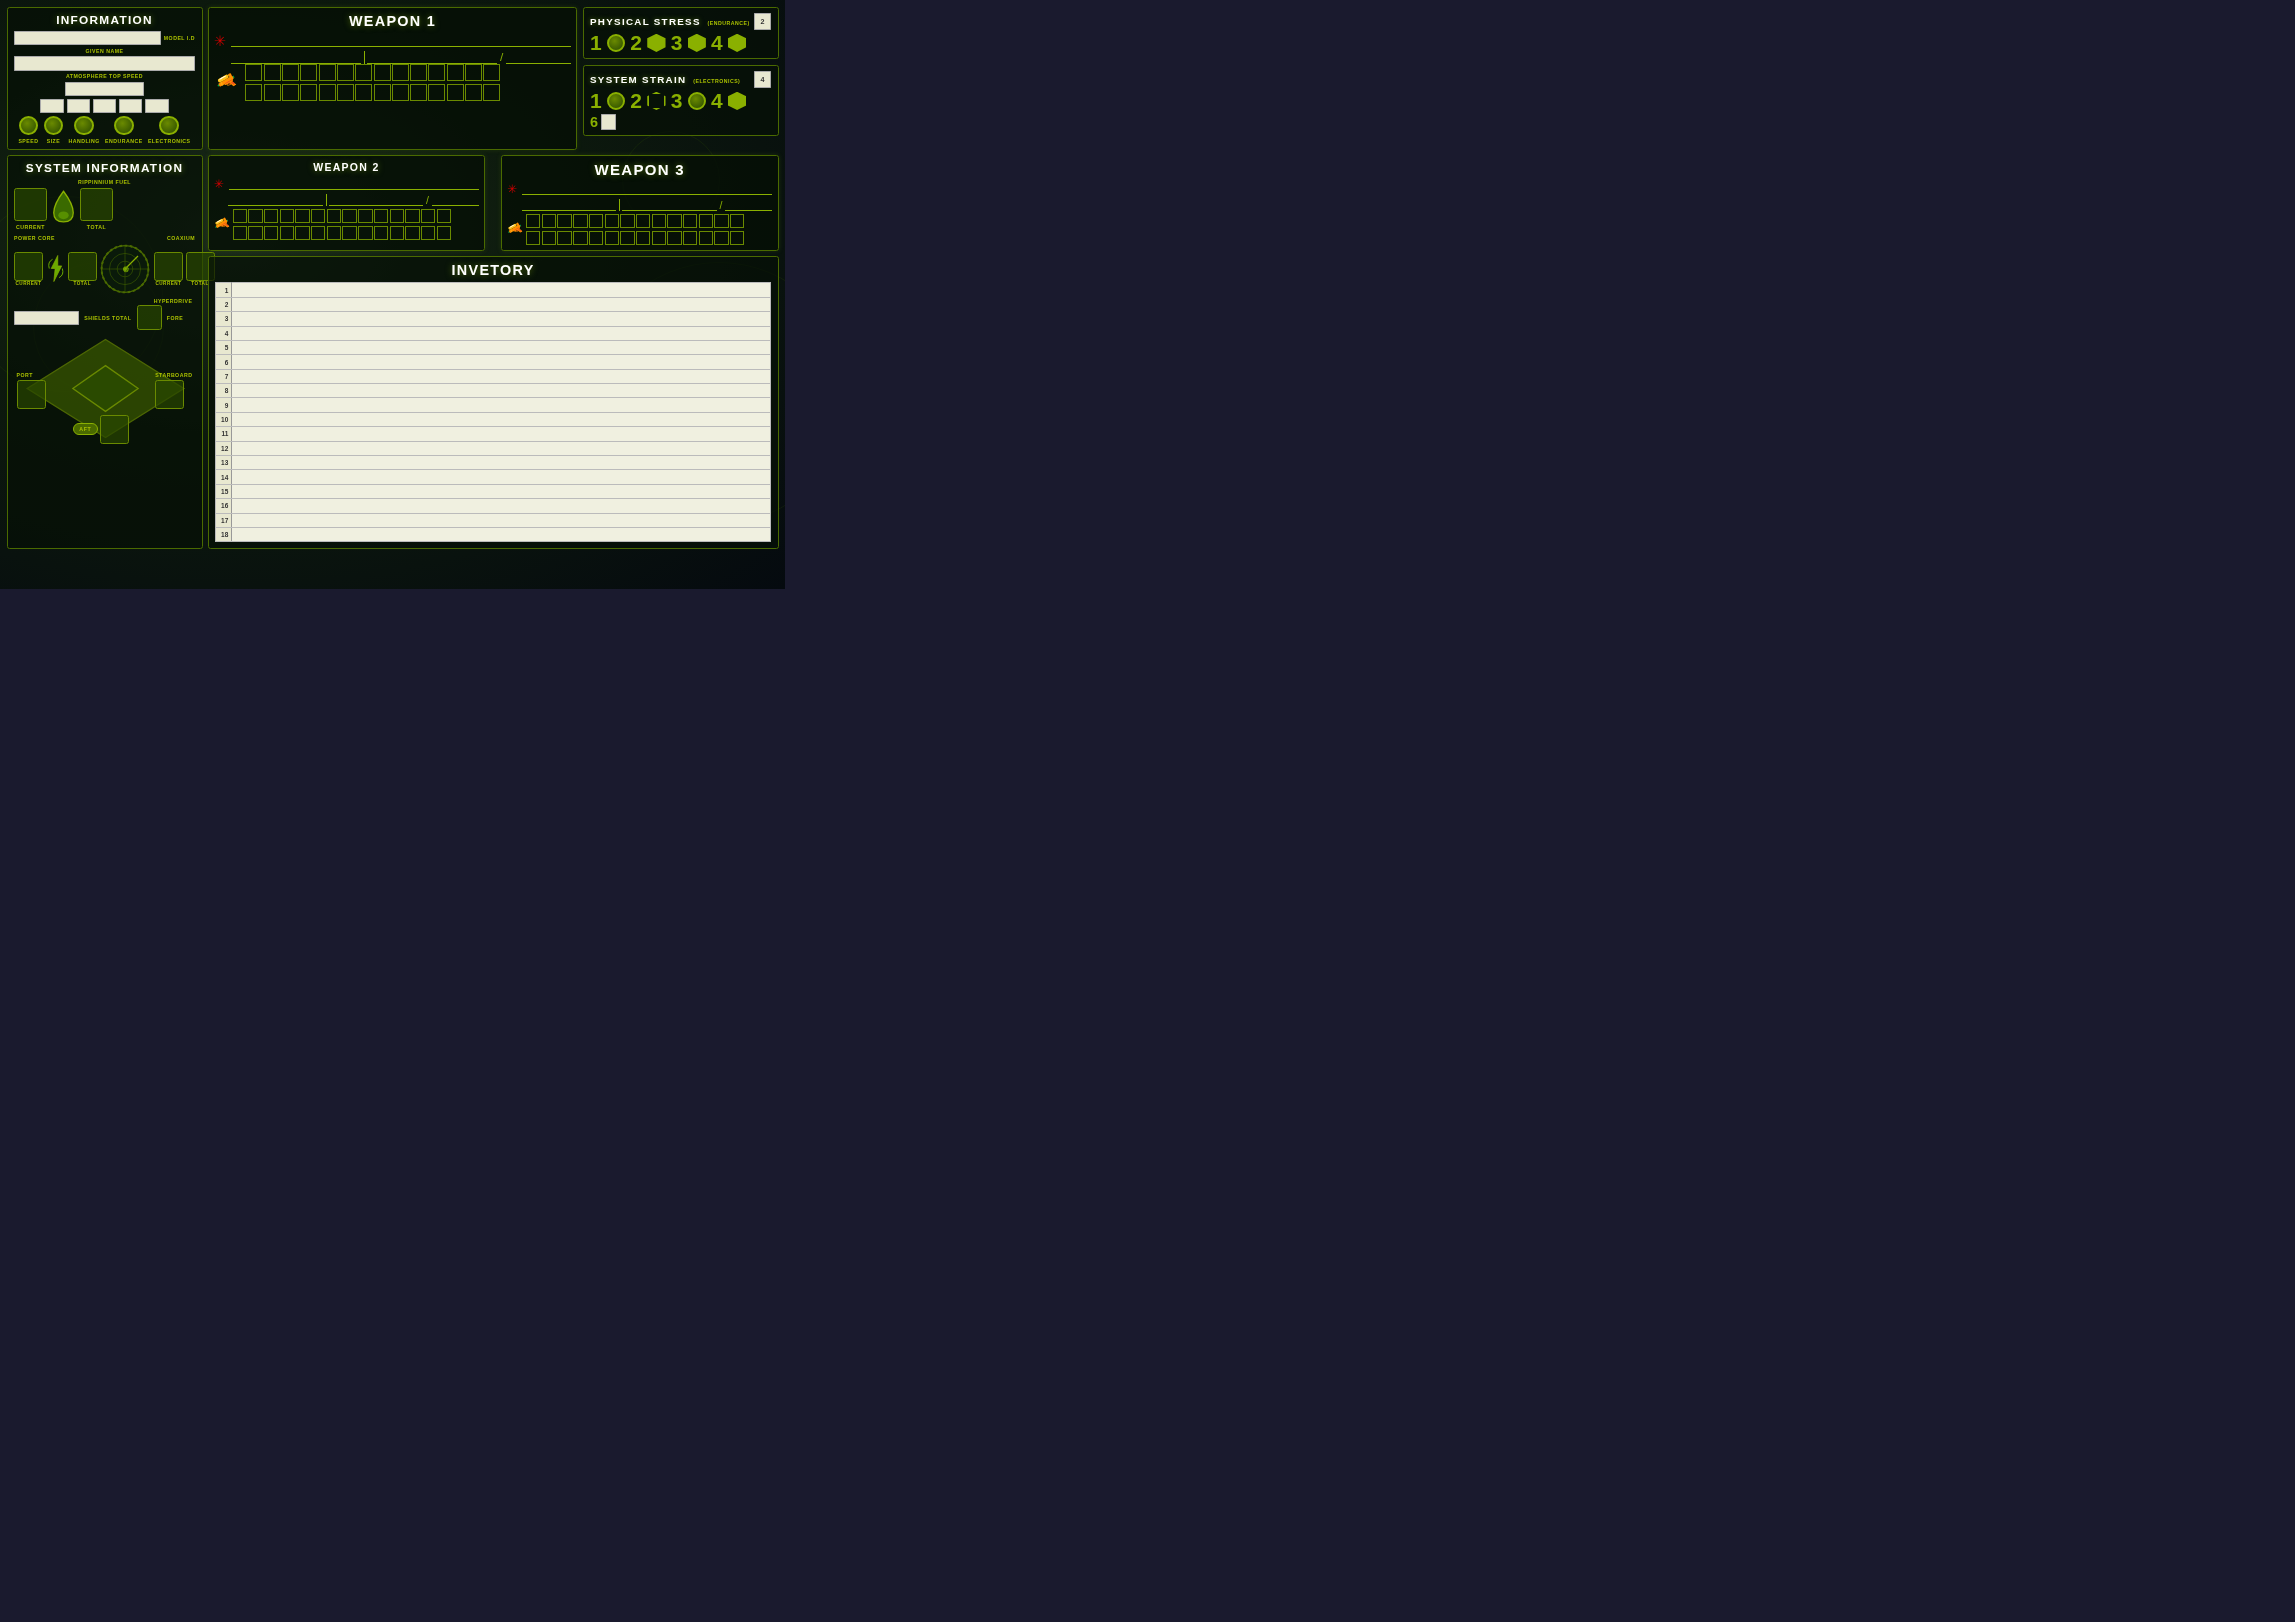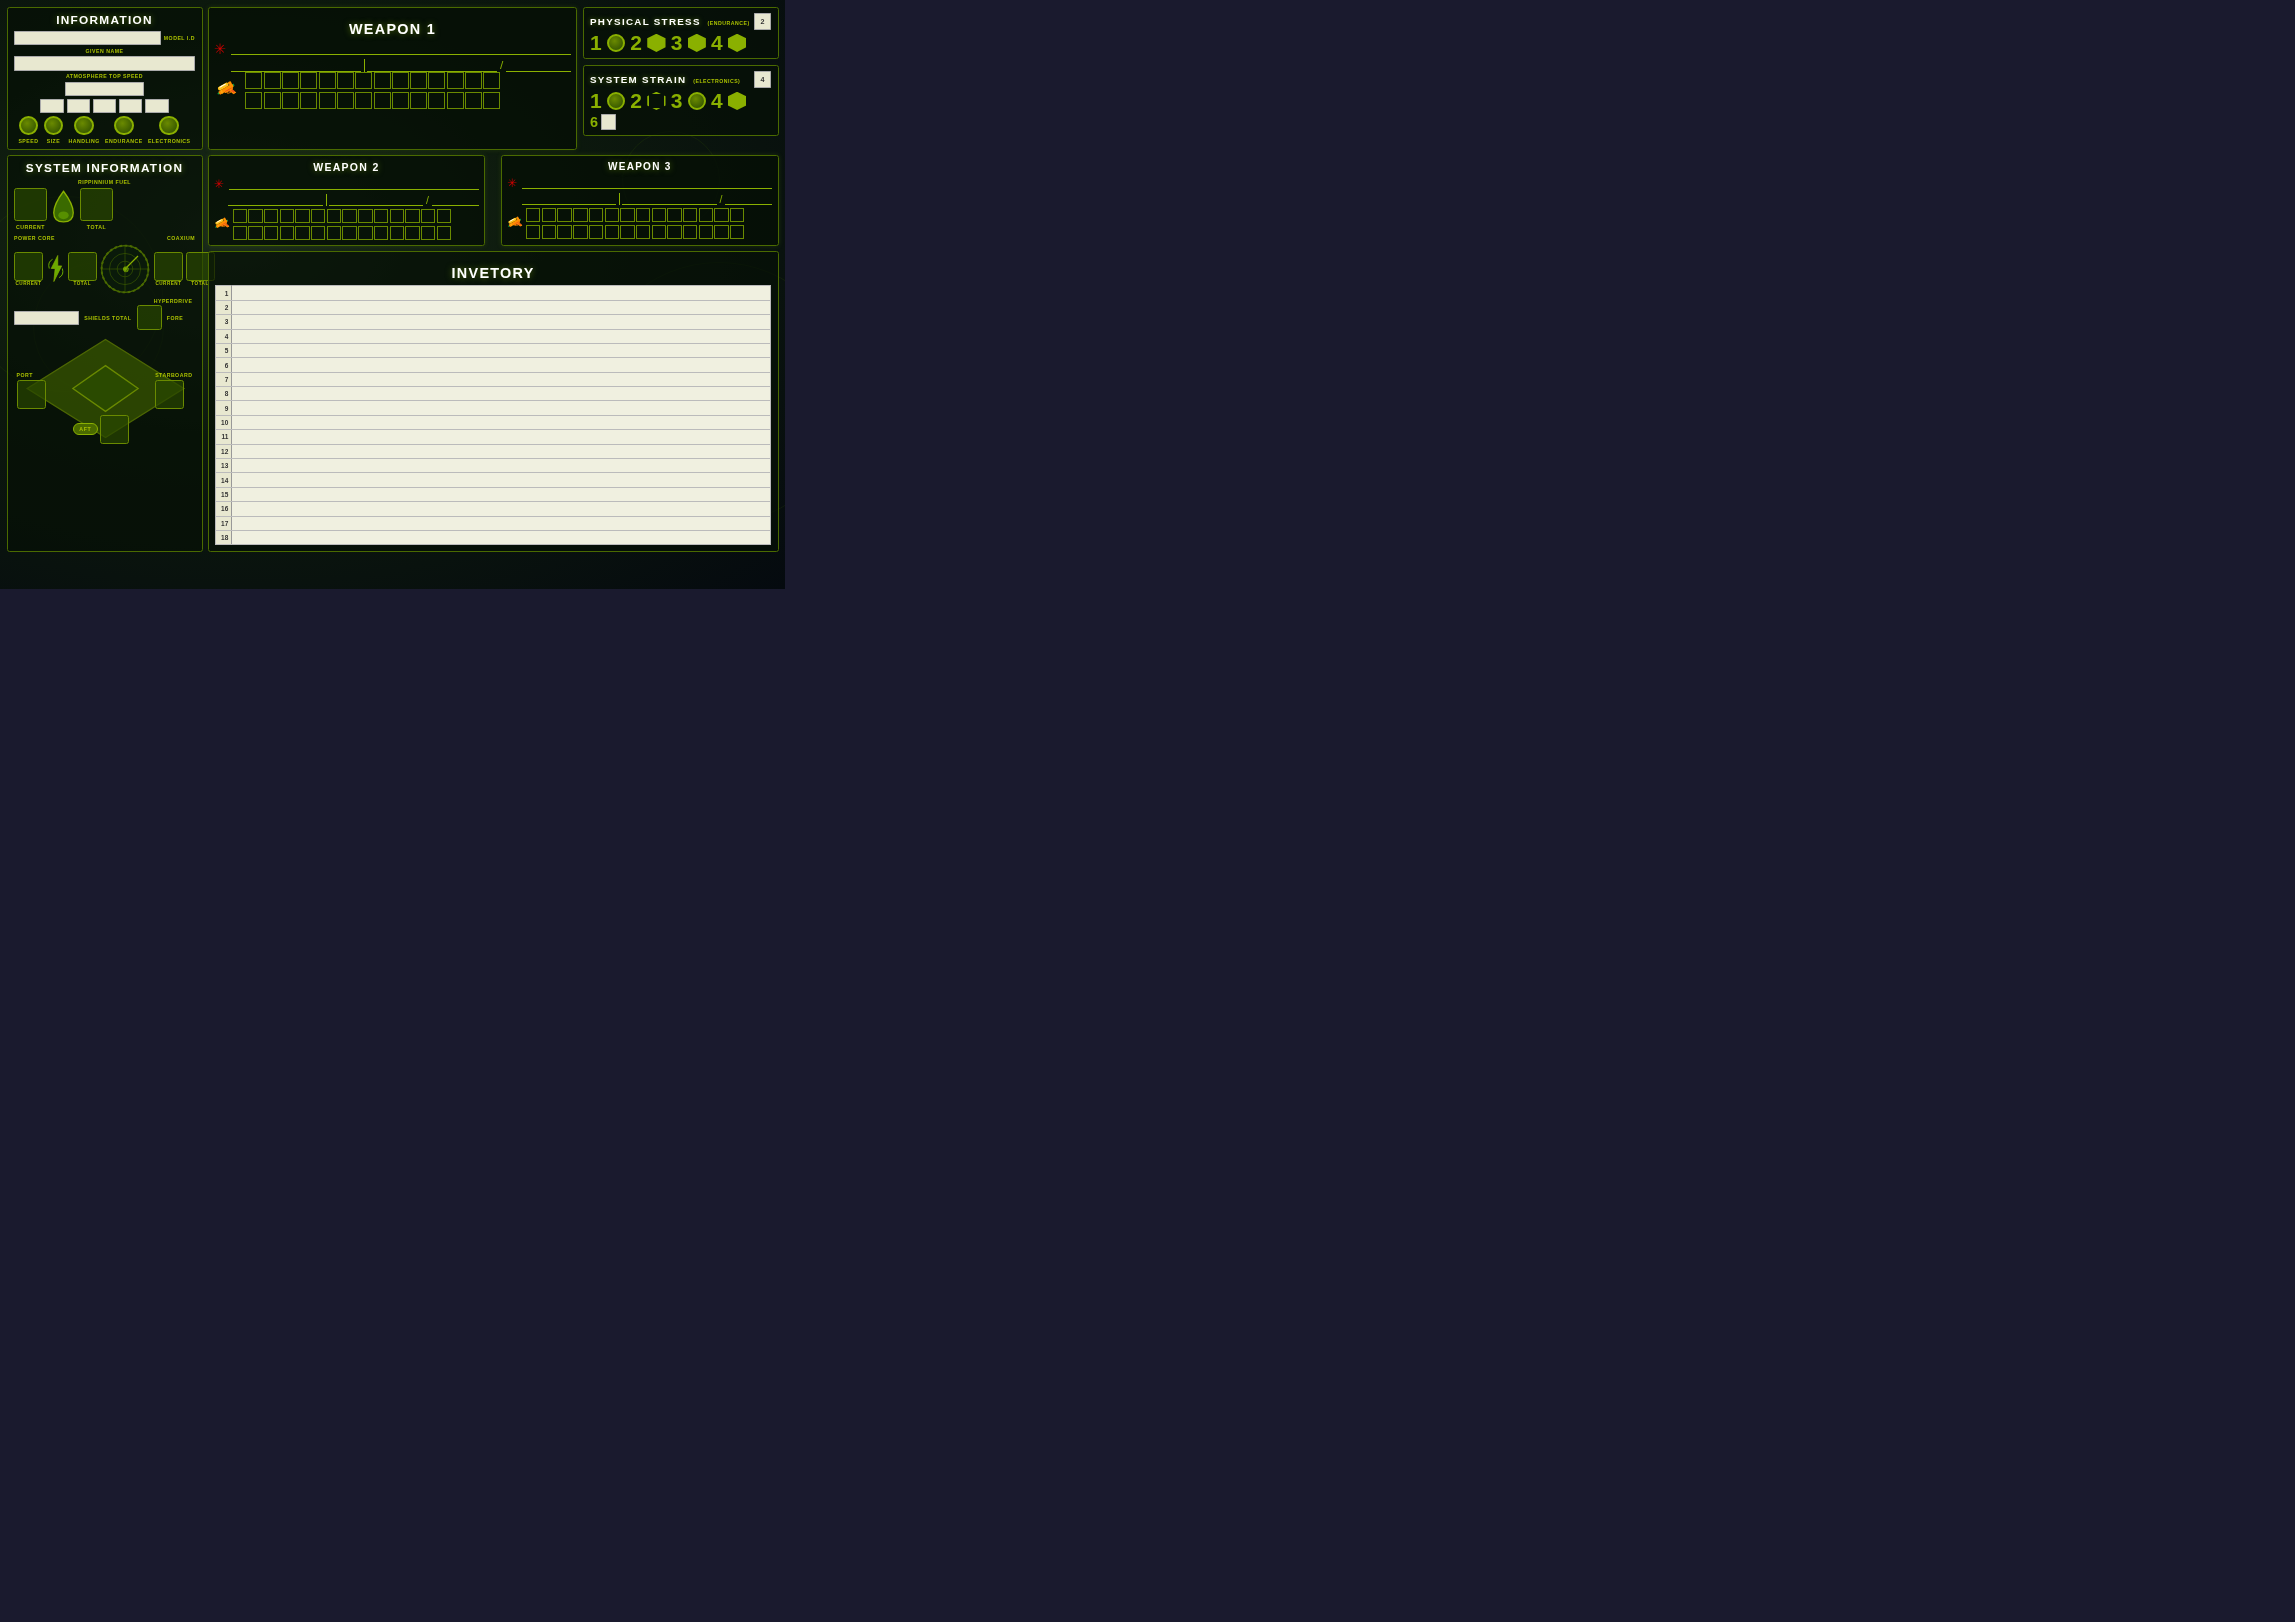--- a/index.html
+++ b/index.html
@@ -41,21 +41,20 @@
       color: #ffffff;
       text-transform: uppercase;
       letter-spacing: 1.3px;
       text-align: center;
       text-shadow: 0 0 6.5px rgba(150,200,0,0.5);
       margin-bottom: 3.9px;
     }
 
     .section-title.large {
       font-size: 14.4px;
-      margin-top: 8px;
     }
 
     .ammo-box {
       width: 17px;
       height: 17px;
       background: transparent;
       border: 1.3px solid #6a8a00;
     }
 
     .stress-title {
@@ -601,21 +600,21 @@
                     <div class="ammo-box" style="width:14.4px;height:14.4px;"></div>
                     <div class="ammo-box" style="width:14.4px;height:14.4px;"></div>
                     <div class="ammo-box" style="width:14.4px;height:14.4px;"></div>
                     <div class="ammo-box" style="width:14.4px;height:14.4px;"></div>
                 </div>
               </div>
             </div>
           </div>
 
           <div class="weapon-box">
-            <div class="section-title" style="font-size:10px;">WEAPON 3</div>
+            <div class="section-title" style="font-size:15px;">WEAPON 3</div>
 
             <div class="flex-row align-center gap4 mb4">
               <span class="laser-burst" style="font-size:11.8px;">✳</span>
               <div style="flex:1;border-bottom:1.3px solid #8ab000;height:11.8px;"></div>
             </div>
 
             <div class="flex-row align-center gap4 mb4" style="margin-left:14.4px;">
               <div style="flex:2;border-bottom:0.7px solid #8ab000;height:11.8px;"></div>
               <div style="width:0.7px;height:11.8px;background:#8ab000;"></div>
               <div style="flex:2;border-bottom:0.7px solid #8ab000;height:11.8px;"></div>

